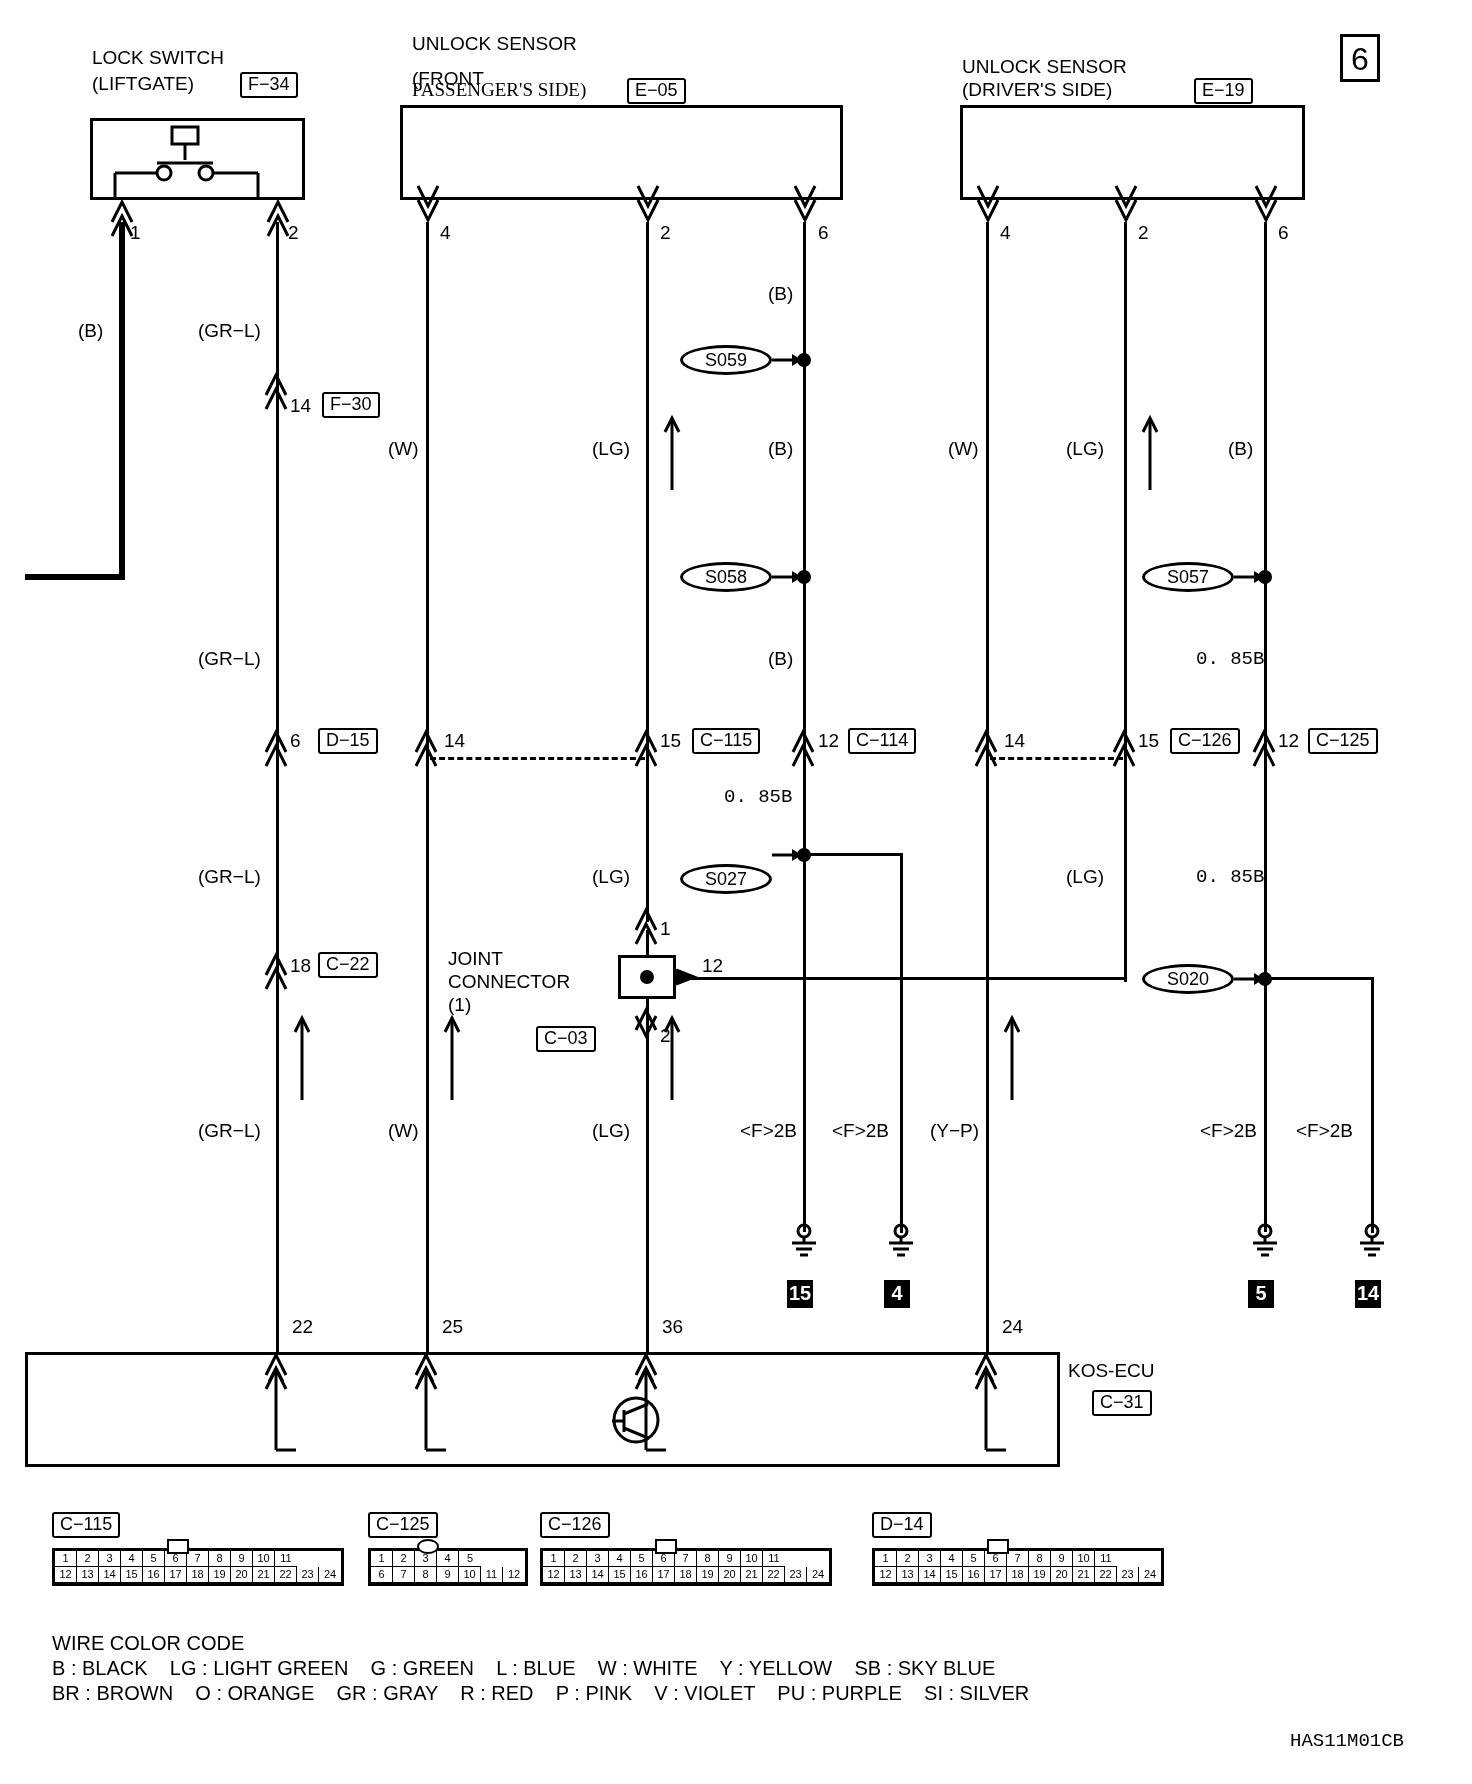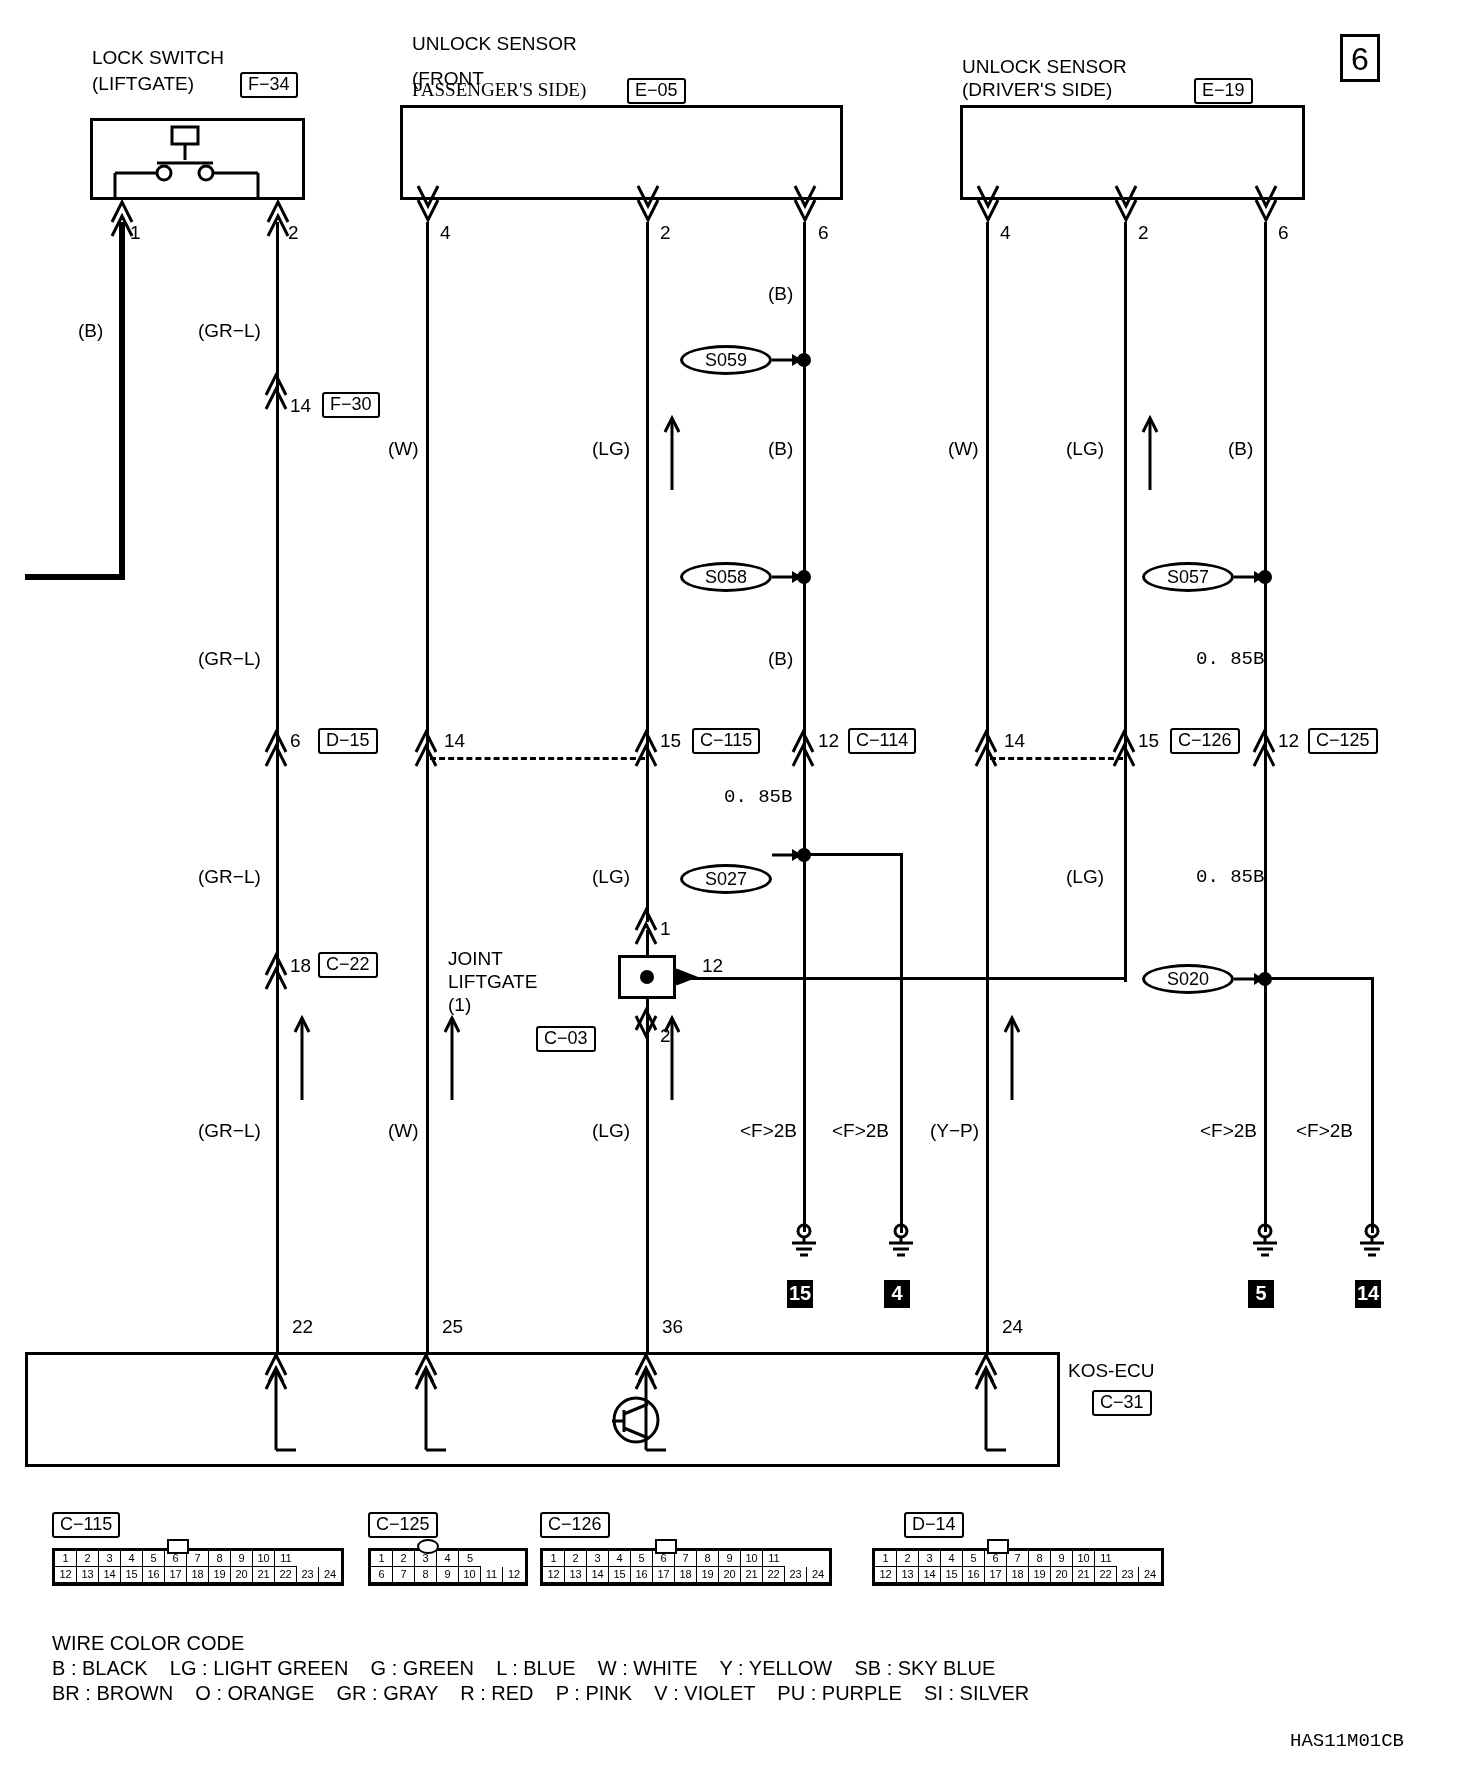--- a/index.html
+++ b/index.html
@@ -259,21 +259,21 @@
 <div class="lbl" style="left:1278px;top:730px;">12</div>
 <div class="conn" style="left:1308px;top:728px;">C−125</div>
 
 <div class="lbl" style="left:290px;top:955px;">18</div>
 <div class="conn" style="left:318px;top:952px;">C−22</div>
 
 <div class="dash" style="left:430px;top:757px;width:215px;"></div>
 <div class="dash" style="left:990px;top:757px;width:133px;"></div>
 
 <div class="lbl" style="left:448px;top:948px;">JOINT</div>
-<div class="lbl" style="left:448px;top:971px;">LIFTGATE</div>
+<div class="lbl" style="left:448px;top:971px;">CONNECTOR</div>
 <div class="lbl" style="left:448px;top:994px;">(1)</div>
 <div class="conn" style="left:536px;top:1000px;margin-top:26px;">C−03</div>
 <div class="box" style="left:618px;top:955px;width:58px;height:44px;"></div>
 <div class="dot" style="left:640px;top:970px;"></div>
 <svg style="left:0;top:0;width:1472px;height:1784px;">
   <g stroke="#000" stroke-width="3" fill="none">
     <path d="M636,930 L646,910 L656,930"></path>
       <path d="M636,944 L646,924 L656,944"></path>
     <path d="M636,1030 L646,1010 L656,1030"></path>
       <path d="M636,1016 L646,1036 L656,1016"></path>
@@ -358,21 +358,21 @@
 </svg>
 
 <div class="lbl" style="left:292px;top:1316px;">22</div>
 <div class="lbl" style="left:442px;top:1316px;">25</div>
 <div class="lbl" style="left:662px;top:1316px;">36</div>
 <div class="lbl" style="left:1002px;top:1316px;">24</div>
 
 <div class="conn" style="left:52px;top:1512px;">C−115</div>
 <div class="conn" style="left:368px;top:1512px;">C−125</div>
 <div class="conn" style="left:540px;top:1512px;">C−126</div>
-<div class="conn" style="left:872px;top:1512px;margin-left:32px;">D−14</div>
+<div class="conn" style="left:872px;top:1512px;">D−14</div>
 
 <div id="bottom-connectors-host">
     <div class="pinrow" style="left: 52px; top: 1548px; position: absolute;">
       <div class="r">
         <div class="c">1</div>
         <div class="c">2</div>
         <div class="c">3</div>
         <div class="c">4</div>
         <div class="c">5</div>
         <div class="c">6</div>

